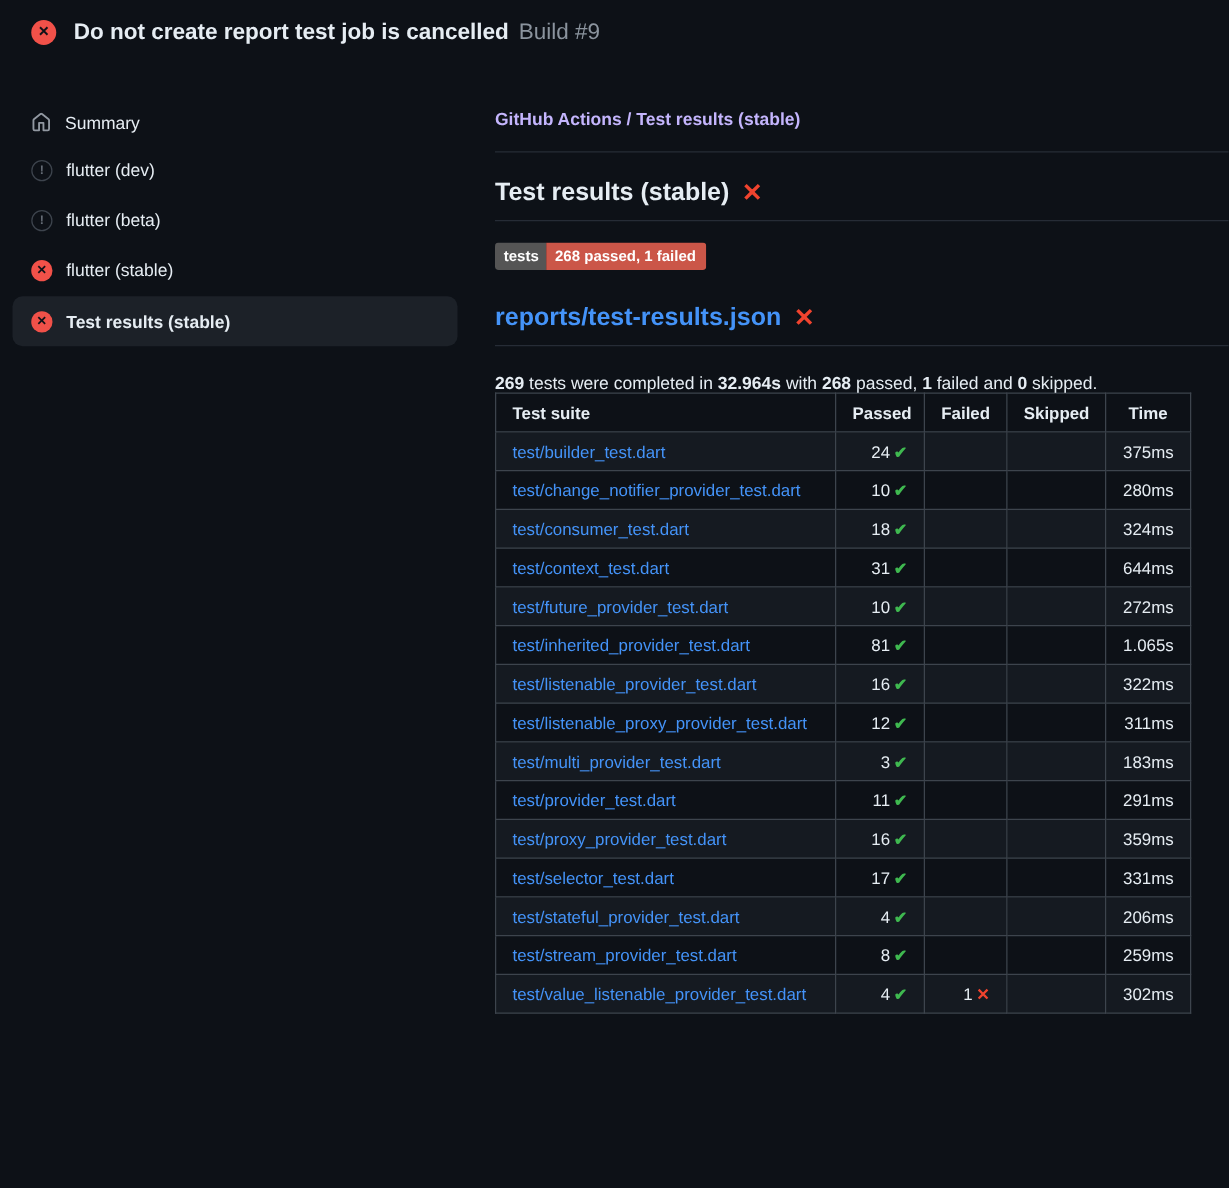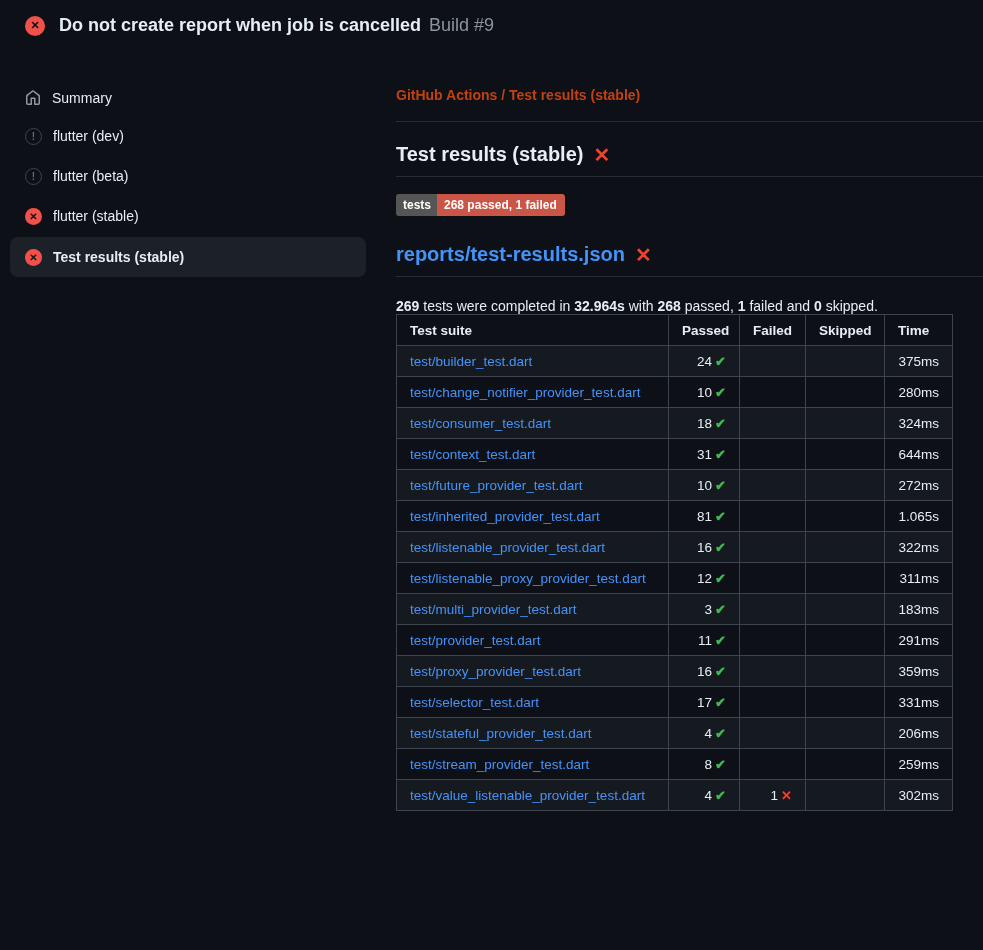--- a/index.html
+++ b/index.html
@@ -38,21 +38,21 @@
     width:17px; height:17px; border-radius:50%; flex-shrink:0;
     display:inline-flex; align-items:center; justify-content:center;
     font-size:10px; font-weight:bold;
   }
   .ic-fail { background:#f15149; color:#0d1117; }
   .ic-neutral { border:1.5px solid #3d444d; color:#656c76; background:transparent; }
   .jobs-list .side-item { margin-bottom:2px; }
 
   
   .main { flex:1; margin-left:16px; padding-top:38px; }
-  .breadcrumb { font-size:14px; font-weight:bold; color:#c2410c; }
+  .breadcrumb { font-size:14px; font-weight:bold; color:#c4b5fd; }
   .status-line { font-size:12px; color:#8b949e; margin-top:5px; }
   .divider { border-bottom:1px solid #262c36; margin-top:18px; }
 
   .section-heading {
     display:flex; align-items:center; gap:10px;
     margin-top:21px; padding-bottom:10px; border-bottom:1px solid #262c36;
     font-size:20px; font-weight:bold; color:#e6edf3;
   }
   .big-x { color:#f0432e; font-weight:900; font-size:20px; line-height:1; }
 
@@ -62,35 +62,35 @@
 
   .report-heading { margin-top:27px; }
   .report-heading .link-title { color:#4493f8; }
 
   .summary-line { margin-top:21px; font-size:14px; color:#e6edf3; }
   .summary-line b { font-weight:bold; }
 
   
   table.results { border-collapse:collapse; width:556px; table-layout:fixed; font-size:13.5px; }
   .results th, .results td { border:1px solid #3d444d; padding:7.5px 13px; overflow:hidden; white-space:nowrap; }
-  .results th { font-weight:bold; text-align:left; }
+  .results th { font-weight:bold; text-align:center; }
   .results th.h-suite { text-align:left; }
   .results tbody tr:nth-child(odd) { background:#151a21; }
   .results td.c-num, .results td.c-time { text-align:right; }
   .results a { color:#4493f8; text-decoration:none; }
   .check { color:#3fb950; font-weight:bold; font-size:13px; margin-left:3px; }
   .cross { color:#f0432e; font-weight:bold; font-size:13px; margin-left:3px; }
 </style>
 </head>
 <body>
 
 <div class="top-header">
   <span class="status-circle">✕</span>
   <div>
-    <span class="top-title">Do not create report when job is cancelled</span>
+    <span class="top-title">Do not create report test job is cancelled</span>
     <span class="top-build">Build #9</span>
   </div>
 </div>
 
 <div class="layout">
 
   <div class="sidebar">
     <div class="side-item">
       <span class="home-icon">
         <svg width="16" height="16" viewBox="0 0 16 16" fill="#9198a1">

